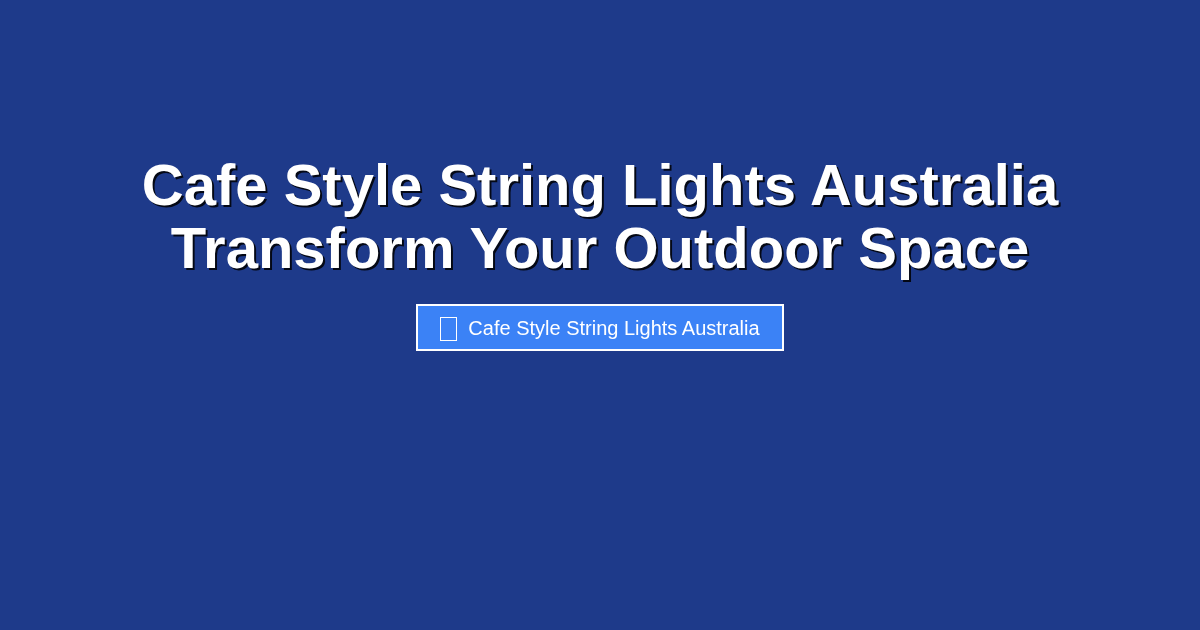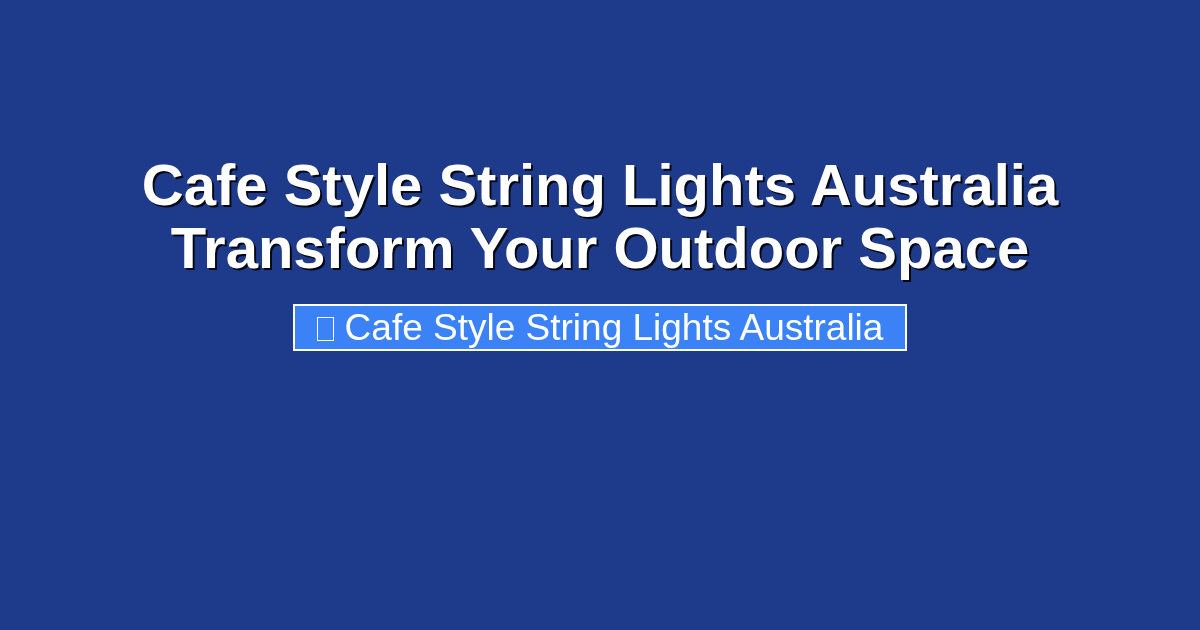--- a/index.html
+++ b/index.html
@@ -57,21 +57,21 @@
     display: inline-flex;
     align-items: center;
     justify-content: center;
     box-sizing: border-box;
     height: 47px;
     padding: 0 22px;
     background: #3b82f6;
     border: 2px solid #ffffff;
     border-radius: 0;
     color: #ffffff;
-    font-size: 37px;
+    font-size: 20px;
     font-weight: normal;
     line-height: 1;
     white-space: nowrap;
     cursor: pointer;
   }
 
   .cta-glyph {
     display: inline-block;
     width: 17px;
     height: 24px;

